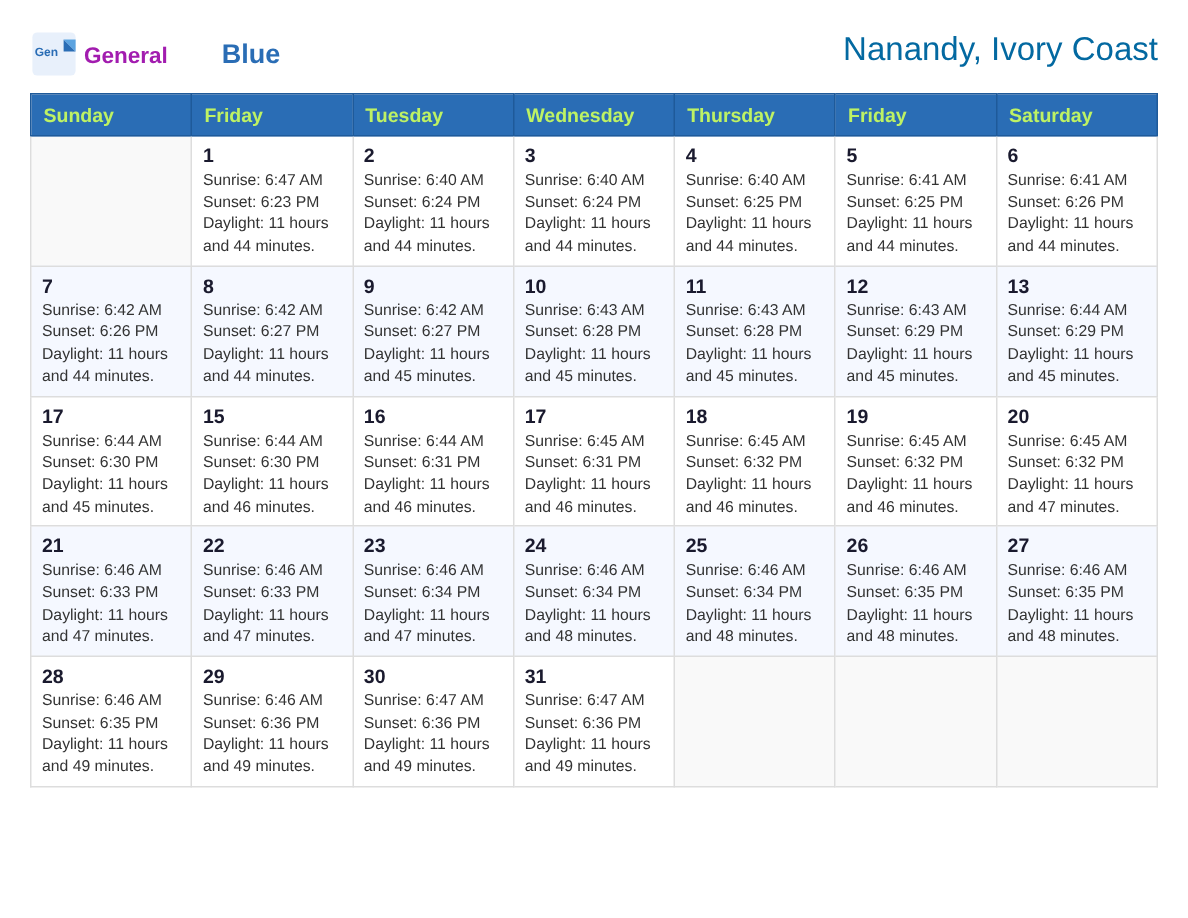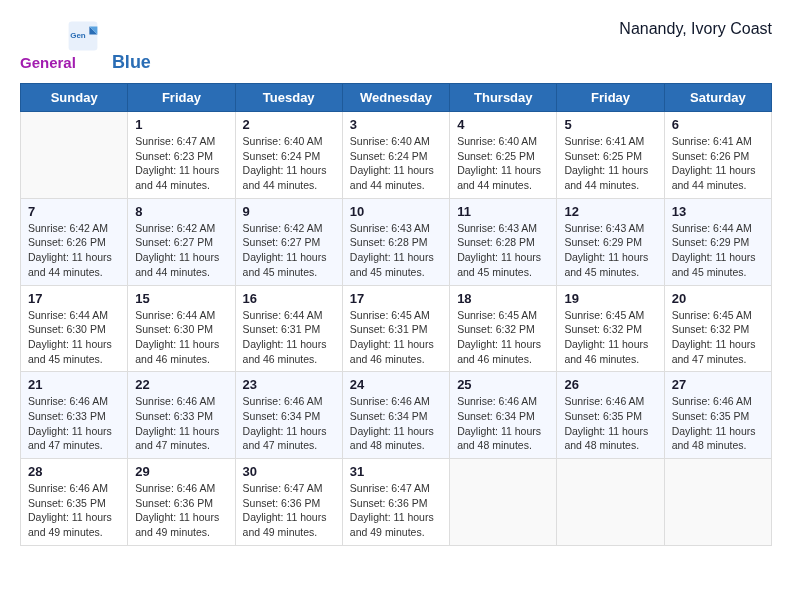--- a/index.html
+++ b/index.html
@@ -12,48 +12,47 @@
     }
     .header {
       display: flex;
       justify-content: space-between;
       align-items: flex-start;
       margin-bottom: 10px;
     }
     .logo {
       display: flex;
       align-items: center;
-      flex-direction: column;
     }
     .logo-icon {
       width: 32px;
       height: 32px;
       margin-right: 4px;
     }
     .title-section {
       text-align: right;
     }
     .month-title {
       font-size: 36px;
       font-weight: bold;
       color: #1a1a2e;
     }
     .location-title {
-      font-size: 16px;
-      color: #0f172a;
+      font-size: 22px;
+      color: #0369a1;
     }
     .calendar {
       width: 100%;
       border-collapse: collapse;
       border: 1px solid #ccc;
     }
     .calendar th {
       background: #2a6db5;
-      color: #ffffff;
-      text-align: center;
+      color: #bef264;
+      text-align: left;
       padding: 6px 8px;
       font-size: 13px;
       border: 1px solid #1e5a9a;
     }
     .calendar td {
       vertical-align: top;
       padding: 5px 7px;
       border: 1px solid #ddd;
       width: 14.28%;
       min-height: 80px;

